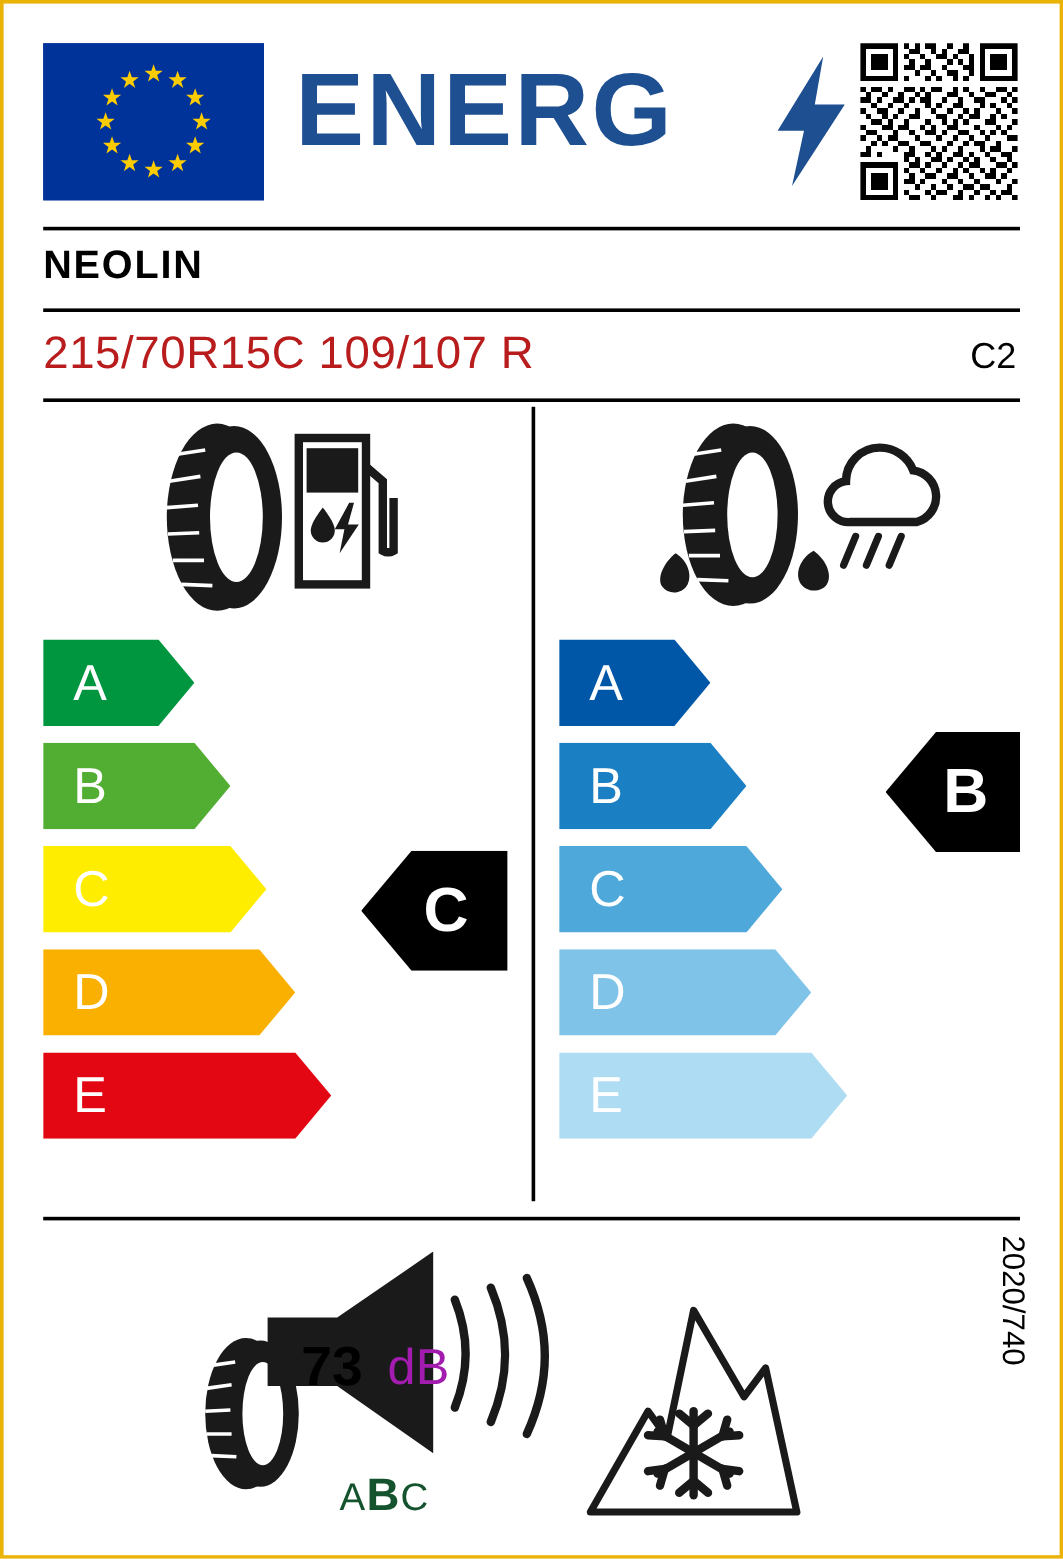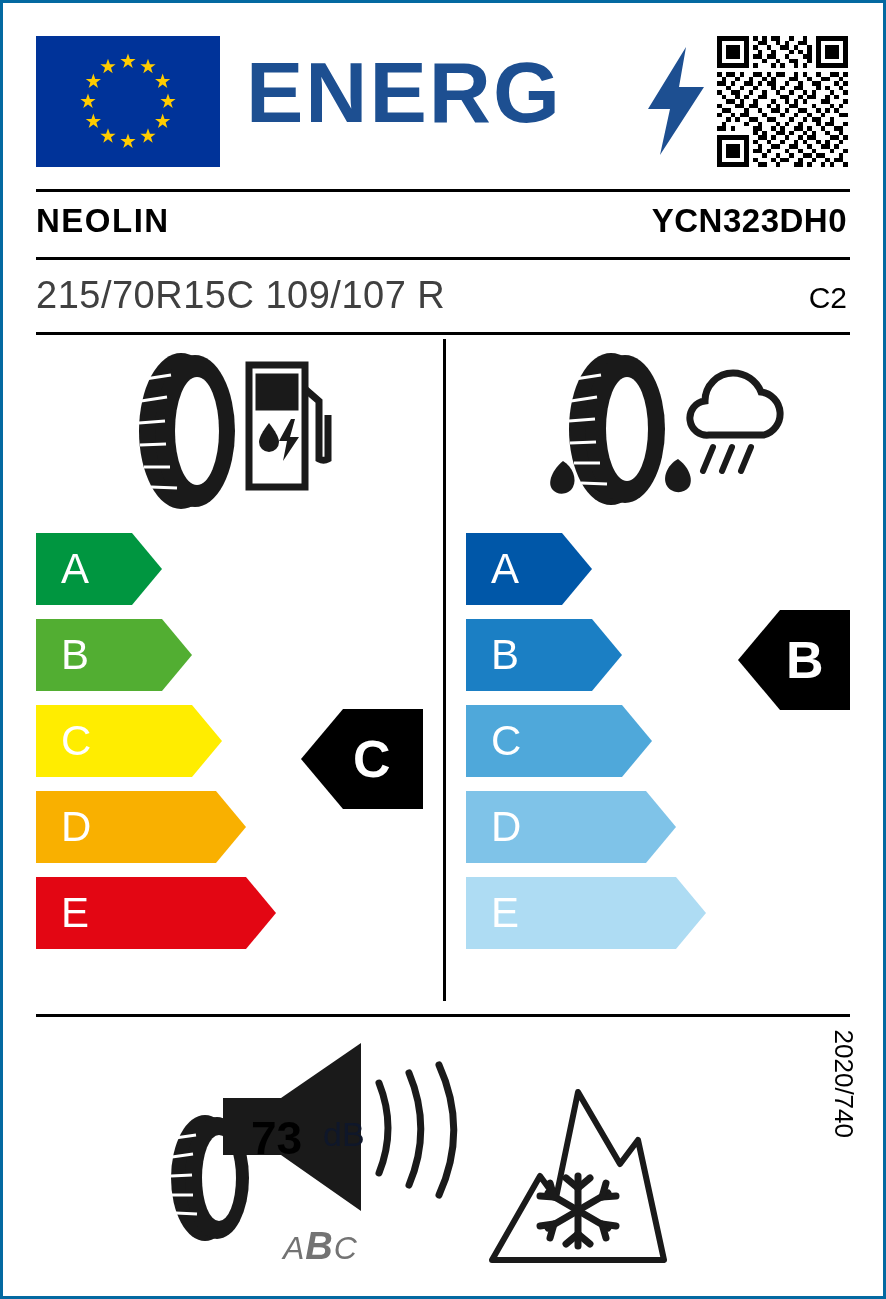--- a/index.html
+++ b/index.html
@@ -9,21 +9,21 @@
   }
   body {
     font-family: "Liberation Sans", sans-serif;
     -webkit-font-smoothing: antialiased;
   }
   #label {
     position: relative;
     width: 886px;
     height: 1299px;
     box-sizing: border-box;
-    border: 3px solid #0369a1;
+    border: 3px solid #eab308;
     background: #fff;
     overflow: hidden;
   }
 
   
   .header {
     position: absolute;
     left: 0; top: 0;
     width: 880px;
     height: 183px;
@@ -92,21 +92,21 @@
     font-weight: bold;
     letter-spacing: 0.5px;
     color: #000;
   }
 
   
   .tyre-size {
     position: absolute;
     left: 33px; top: 271px;
     font-size: 38px;
-    color: #404040;
+    color: #b91c1c;
     letter-spacing: 0.5px;
   }
   .tyre-class {
     position: absolute;
     right: 36px; top: 278px;
     font-size: 30px;
     color: #000;
     margin-left: 44px;
   }
 
@@ -167,30 +167,29 @@
   .noise-db {
     position: absolute;
     left: 88px; top: 68px;
     font-size: 46px;
     font-weight: bold;
     color: #000;
   }
   .noise-db-unit {
     position: absolute;
     left: 160px; top: 72px;
-    font-size: 34px;
-    color: #0f172a;
+    font-size: 42px;
+    color: #a21caf;
   }
   .noise-classes {
     position: absolute;
     left: 120px; top: 182px;
     font-size: 32px;
-    color: #737373;
+    color: #14532d;
     letter-spacing: 1px;
-    font-style: italic;
   }
   .noise-classes b { font-size: 38px; }
 
   .snow-group {
     position: absolute;
     left: 485px; top: 1085px;
     width: 180px; height: 180px;
   }
 
   .reg-code {
@@ -486,21 +485,20 @@
             <rect x="23" y="28" width="1" height="1"></rect>
             <rect x="25" y="28" width="1" height="1"></rect>
             <rect x="28" y="28" width="1" height="1"></rect>
         </g>
       </svg>
     </div>
   </div>
 
   <div class="rule rule-brand"></div>
   <div class="brand">NEOLIN</div>
-  <div class="trademark">YCN323DH0</div>
 
   <div class="rule rule-size"></div>
   <div class="tyre-size">215/70R15C 109/107 R</div>
   <div class="tyre-class">C2</div>
 
   <div class="rule rule-class"></div>
   <div class="vdivider"></div>
 
   <div class="picto picto-fuel">
     <svg width="210" height="165" viewBox="0 0 210 165">

